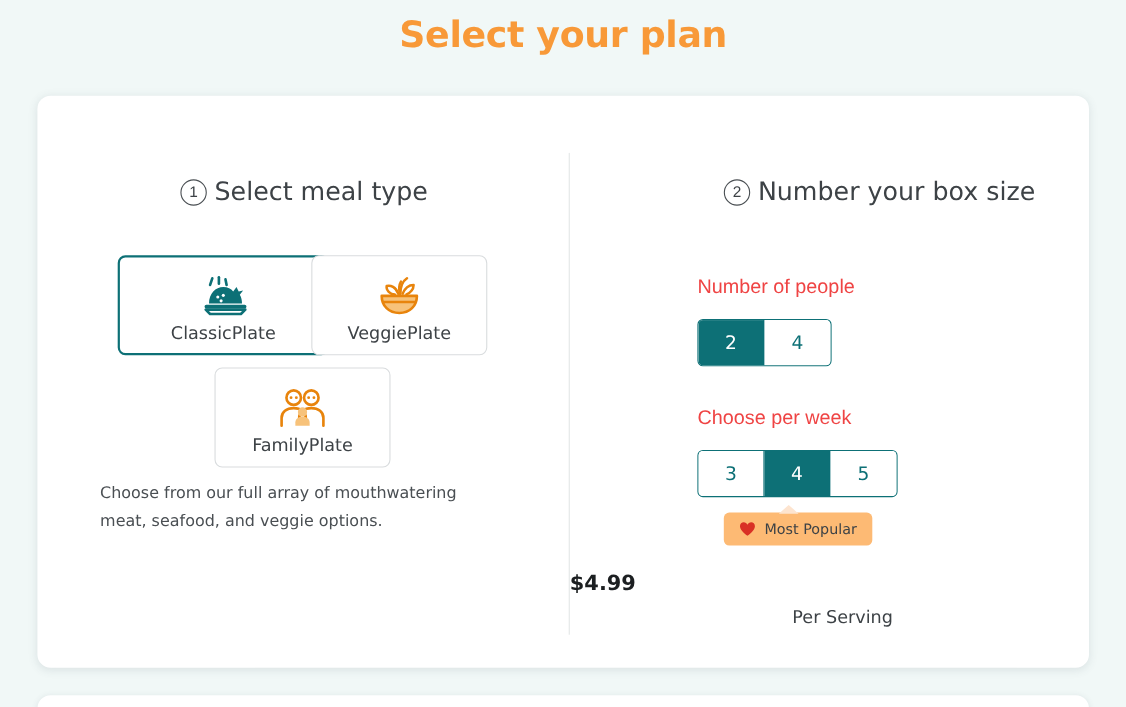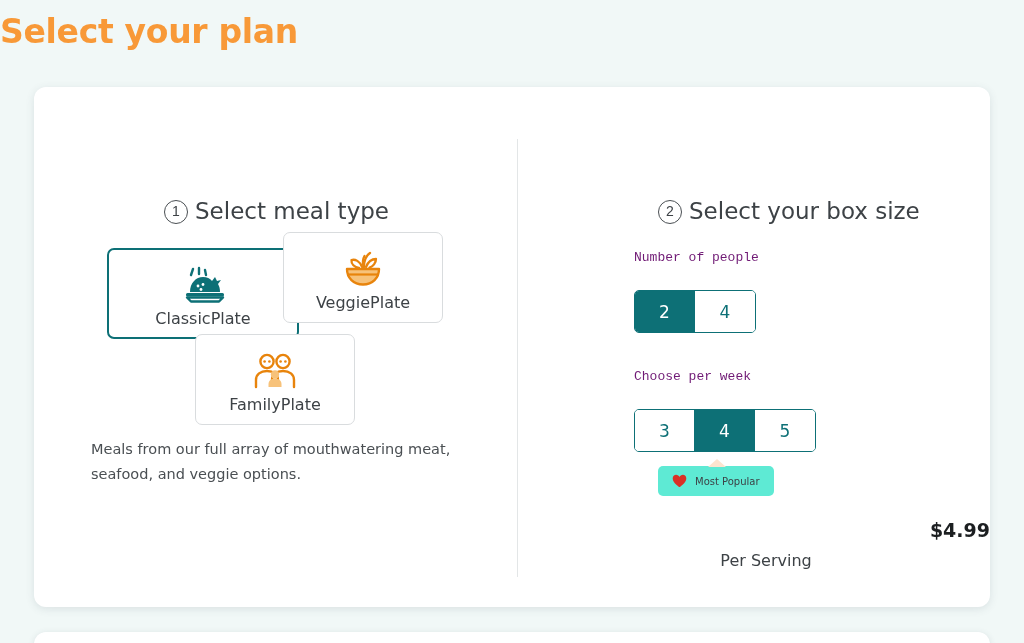--- a/index.html
+++ b/index.html
@@ -13,20 +13,21 @@
     font-family: "Liberation Sans", sans-serif;
     overflow: hidden;
     position: relative;
   }
 
   .page-title {
     position: absolute;
     top: 12px;
     left: 0;
     width: 1024px;
+    text-align: center;
     font-size: 33px;
     font-weight: bold;
     color: #f89938;
     letter-spacing: -0.3px;
     font-family: "DejaVu Sans", sans-serif;
   }
 
   
   .ghost-card {
     position: absolute;
@@ -74,21 +75,20 @@
     width: 472px;
     height: 520px;
   }
 
   .section-head {
     position: absolute;
     font-size: 23px;
     color: #3d4246;
     font-family: "DejaVu Sans", sans-serif;
     white-space: nowrap;
-    margin-top: 36px;
   }
   .section-head .num {
     display: inline-block;
     width: 22px;
     height: 22px;
     line-height: 20px;
     border: 1.5px solid #4a4f53;
     border-radius: 50%;
     text-align: center;
     font-size: 14px;
@@ -120,41 +120,41 @@
     display: flex;
     align-items: flex-end;
     justify-content: center;
     margin-bottom: 3px;
   }
   .meal-card .mc-label {
     font-size: 16px;
     color: #3d4246;
     font-family: "DejaVu Sans", sans-serif;
   }
-  .card-classic { left: 73px; top: 161px; width: 192px; height: 91px; }
+  .card-classic { left: 73px; top: 145px; width: 192px; height: 91px; }
   .card-veggie  { left: 249px; top: 145px; width: 160px; height: 91px; }
   .card-family  { left: 161px; top: 247px; width: 160px; height: 91px; }
 
   .meal-desc {
     position: absolute;
     left: 57px;
     top: 350px;
     width: 360px;
     font-size: 14.5px;
     line-height: 25px;
     color: #4a4f53;
     font-family: "DejaVu Sans", sans-serif;
   }
 
   
   .field-label {
     position: absolute;
-    font-size: 13px;
-    color: #701a75;
-    font-family: Liberation Mono, monospace;
+    font-size: 18px;
+    color: #ef4444;
+    font-family: Liberation Sans, sans-serif;
   }
   .label-people { left: 116px; top: 163px; }
   .label-meals  { left: 116px; top: 282px; }
 
   .toggle-group {
     position: absolute;
     display: flex;
     border: 1.5px solid #0d7076;
     border-radius: 5px;
     overflow: hidden;
@@ -191,39 +191,39 @@
   .badge-arrow {
     position: absolute;
     left: 50px;
     top: -7px;
     width: 0; height: 0;
     border-left: 9px solid transparent;
     border-right: 9px solid transparent;
     border-bottom: 8px solid #fde4cf;
   }
   .badge {
-    background: #5eead4;
+    background: #fdba74;
     border-radius: 5px;
     height: 30px;
     padding: 0 14px;
     display: flex;
     align-items: center;
-    font-size: 10px;
+    font-size: 13px;
     color: #3d4246;
     font-family: "DejaVu Sans", sans-serif;
     white-space: nowrap;
   }
   .badge .heart { margin-right: 8px; display: flex; }
 
   .price {
     position: absolute;
     left: 0;
     top: 432px;
     width: 472px;
-    text-align: right;
+    text-align: left;
     font-size: 19px;
     font-weight: bold;
     color: #1c1f21;
     font-family: "DejaVu Sans", sans-serif;
   }
   .price-sub {
     position: absolute;
     left: 12px;
     top: 464px;
     width: 472px;
@@ -294,27 +294,27 @@
             <path d="M24 17 C26 12 30 9 34 9 C34 13 31 16.5 27.5 17.6"></path>
             <path d="M21.5 17 C20.5 12.5 21 8.5 22.5 6"></path>
           </g>
           <path d="M5 19 L37 19 C37 28 30.5 34.5 21 34.5 C11.5 34.5 5 28 5 19 Z" fill="#f7c27a" stroke="#e8840c" stroke-width="2.4" stroke-linejoin="round"></path>
           <line x1="6.5" y1="24.5" x2="35.5" y2="24.5" stroke="#e8840c" stroke-width="2.2"></line>
         </svg>
       </div>
       <div class="mc-label">VeggiePlate</div>
     </div>
 
-    <div class="meal-desc">Meals from our full array of mouthwatering meat, seafood, and veggie options.</div>
+    <div class="meal-desc">Choose from our full array of mouthwatering meat, seafood, and veggie options.</div>
   </div>
 
   <div class="col-right">
 
     <div class="section-head head-right">
-      <span class="num">2</span><span>Select your box size</span>
+      <span class="num">2</span><span>Number your box size</span>
     </div>
 
     <div class="field-label label-people">Number of people</div>
     <div class="toggle-group group-people">
       <div class="opt active">2</div>
       <div class="opt">4</div>
     </div>
 
     <div class="field-label label-meals">Choose per week</div>
     <div class="toggle-group group-meals">

